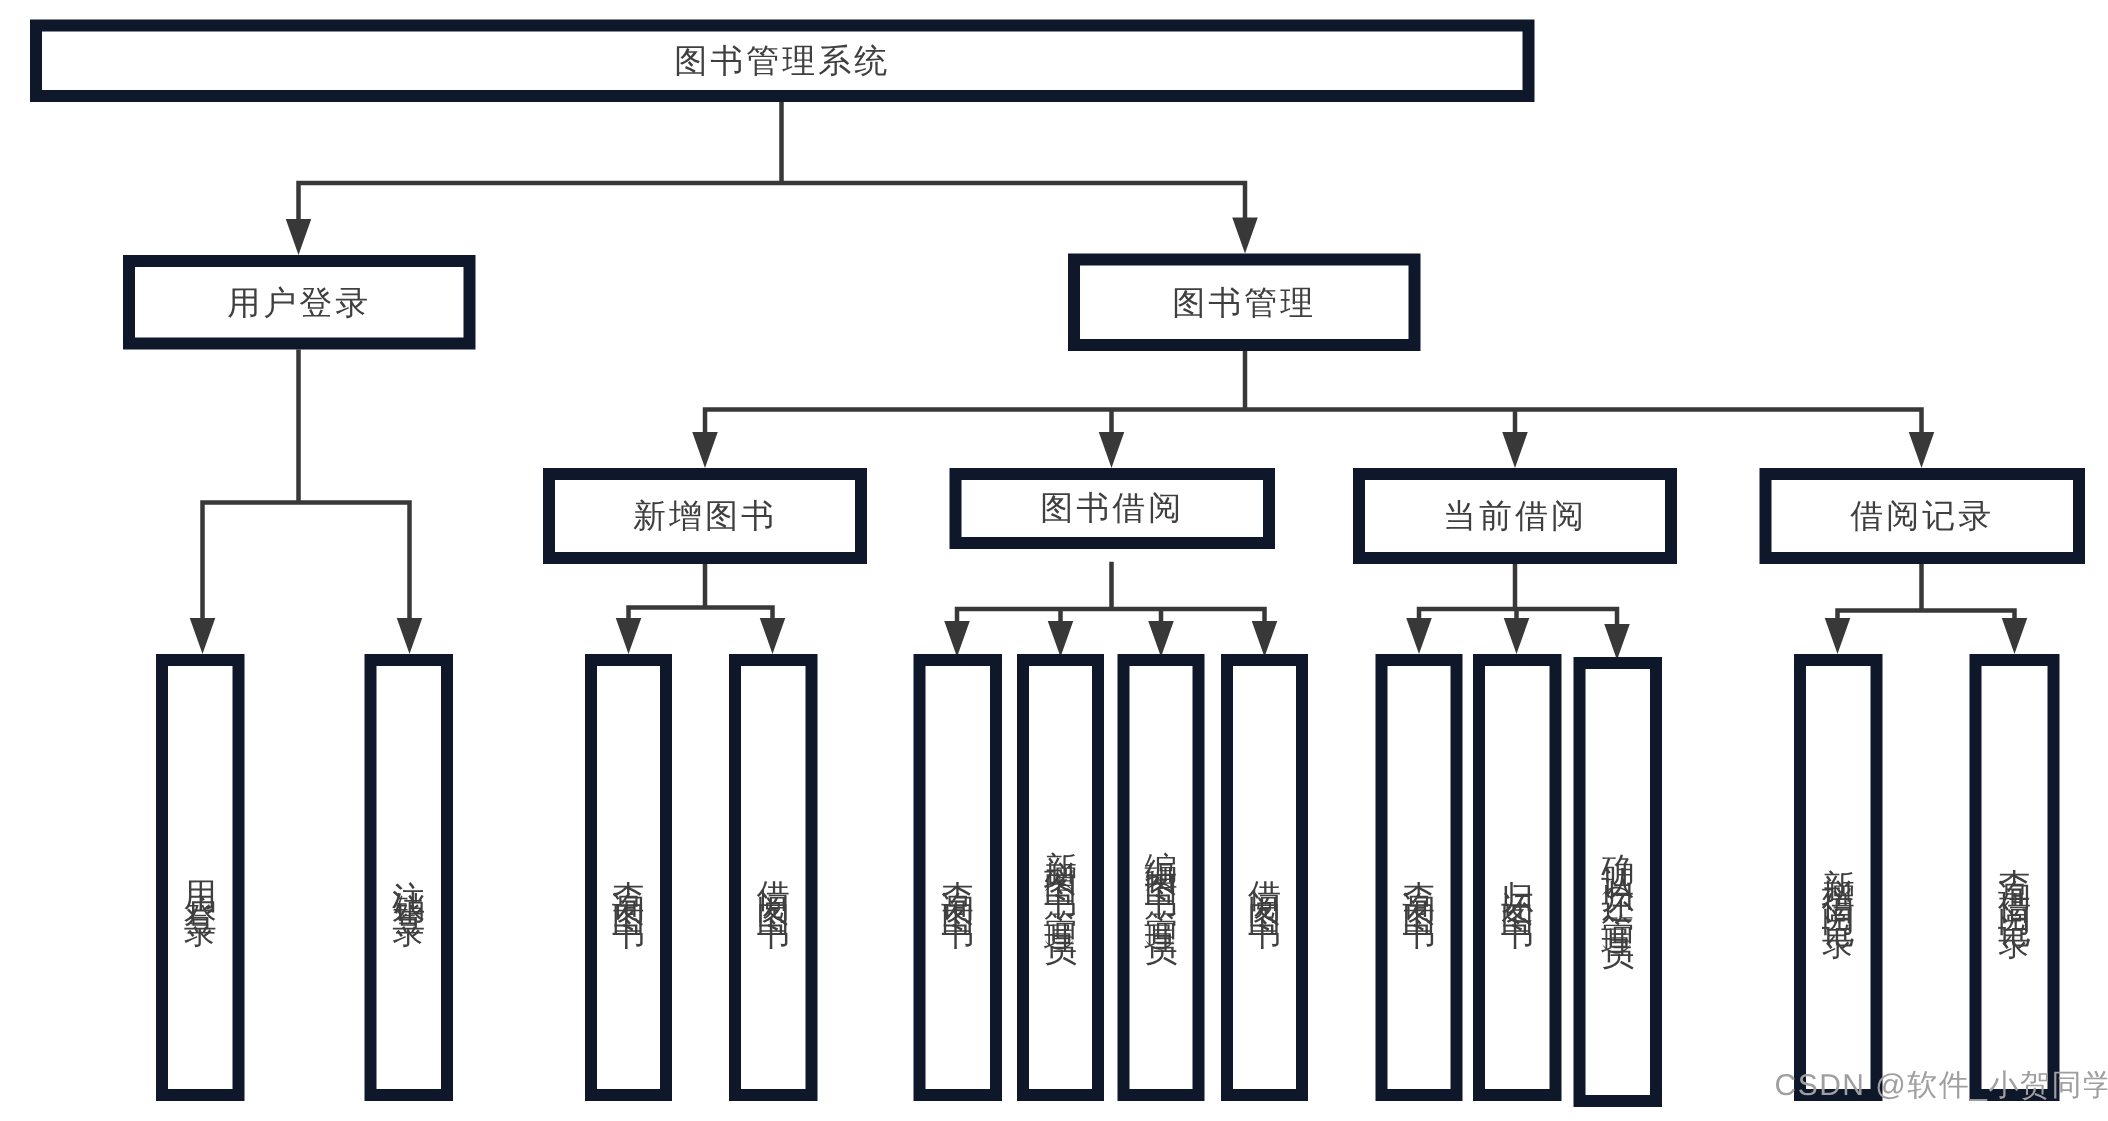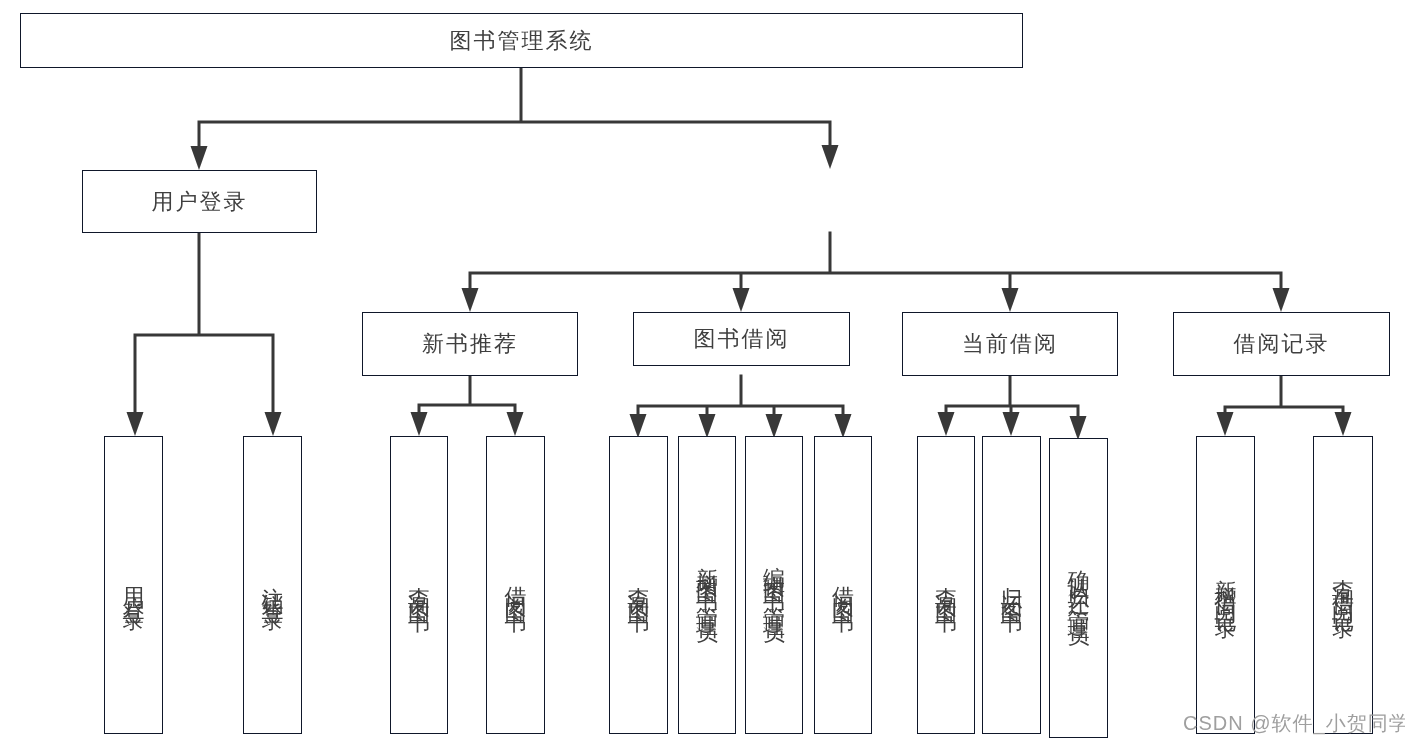--- a/index.html
+++ b/index.html
@@ -2,21 +2,21 @@
 <html><head>
 <meta charset="utf-8">
 <style>
   html,body{margin:0;padding:0;background:#ffffff;}
   .stage{
     position:relative;width:1405px;height:747px;background:#ffffff;
     font-family:"Liberation Sans",sans-serif;overflow:hidden;
   }
   svg.connectors{position:absolute;left:0;top:0;z-index:1;}
   .node{
-    position:absolute;box-sizing:border-box;border:1px solid #0f172a;
+    position:absolute;box-sizing:border-box;border:8px solid #0f172a;
     background:#ffffff;display:flex;align-items:center;justify-content:center;
     z-index:2;
   }
   .node .lbl{color:#3f3f3f;font-size:22px;line-height:1;white-space:nowrap;}
   .h .lbl{letter-spacing:2px;}
   .v .lbl{
     writing-mode:vertical-rl;text-orientation:mixed;
     letter-spacing:8px;line-height:1;white-space:nowrap;
   }
   .watermark{
@@ -65,23 +65,26 @@
     </g>
   </svg>
 
   <div class="node h" style="left:20px;top:13px;width:1003px;height:55px">
     <span class="lbl">图书管理系统</span>
   </div>
 
   <div class="node h" style="left:82px;top:170px;width:235px;height:63px">
     <span class="lbl">用户登录</span>
   </div>
+  <div class="node h" style="left:712px;top:169px;width:235px;height:65px">
+    <span class="lbl">图书管理</span>
+  </div>
 
   <div class="node h" style="left:362px;top:312px;width:216px;height:64px">
-    <span class="lbl">新书推荐</span>
+    <span class="lbl">新增图书</span>
   </div>
   <div class="node h" style="left:633px;top:312px;width:217px;height:54px">
     <span class="lbl">图书借阅</span>
   </div>
   <div class="node h" style="left:902px;top:312px;width:216px;height:64px">
     <span class="lbl">当前借阅</span>
   </div>
   <div class="node h" style="left:1173px;top:312px;width:217px;height:64px">
     <span class="lbl">借阅记录</span>
   </div>

